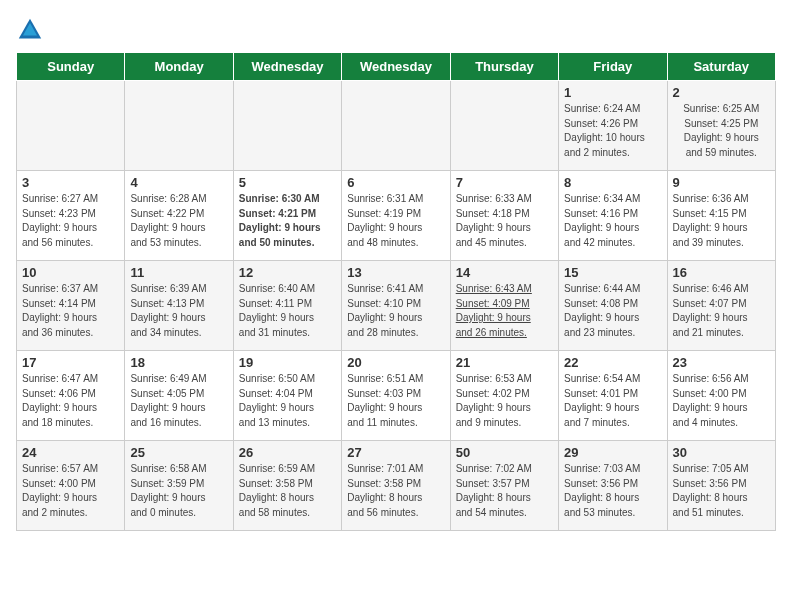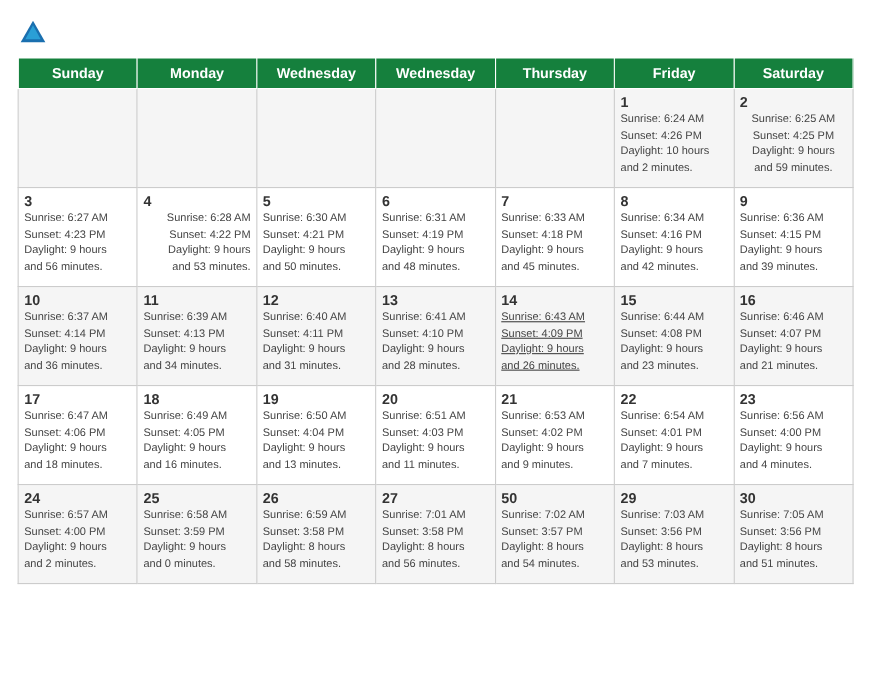--- a/index.html
+++ b/index.html
@@ -152,28 +152,28 @@
       <tr>
         <td>
           <span class="day-number">3</span>
           <div class="day-info" style="white-space: pre-line;">Sunrise: 6:27 AM
 Sunset: 4:23 PM
 Daylight: 9 hours
 and 56 minutes.</div>
         </td>
         <td>
           <span class="day-number">4</span>
-          <div class="day-info" style="white-space: pre-line; text-align: right;">Sunrise: 6:28 AM
+          <div class="day-info" style="white-space: pre-line;">Sunrise: 6:28 AM
 Sunset: 4:22 PM
 Daylight: 9 hours
 and 53 minutes.</div>
         </td>
         <td>
           <span class="day-number">5</span>
-          <div class="day-info" style="white-space: pre-line;">Sunrise: 6:30 AM
+          <div class="day-info" style="white-space: pre-line; font-weight: bold;">Sunrise: 6:30 AM
 Sunset: 4:21 PM
 Daylight: 9 hours
 and 50 minutes.</div>
         </td>
         <td>
           <span class="day-number">6</span>
           <div class="day-info" style="white-space: pre-line;">Sunrise: 6:31 AM
 Sunset: 4:19 PM
 Daylight: 9 hours
 and 48 minutes.</div>

